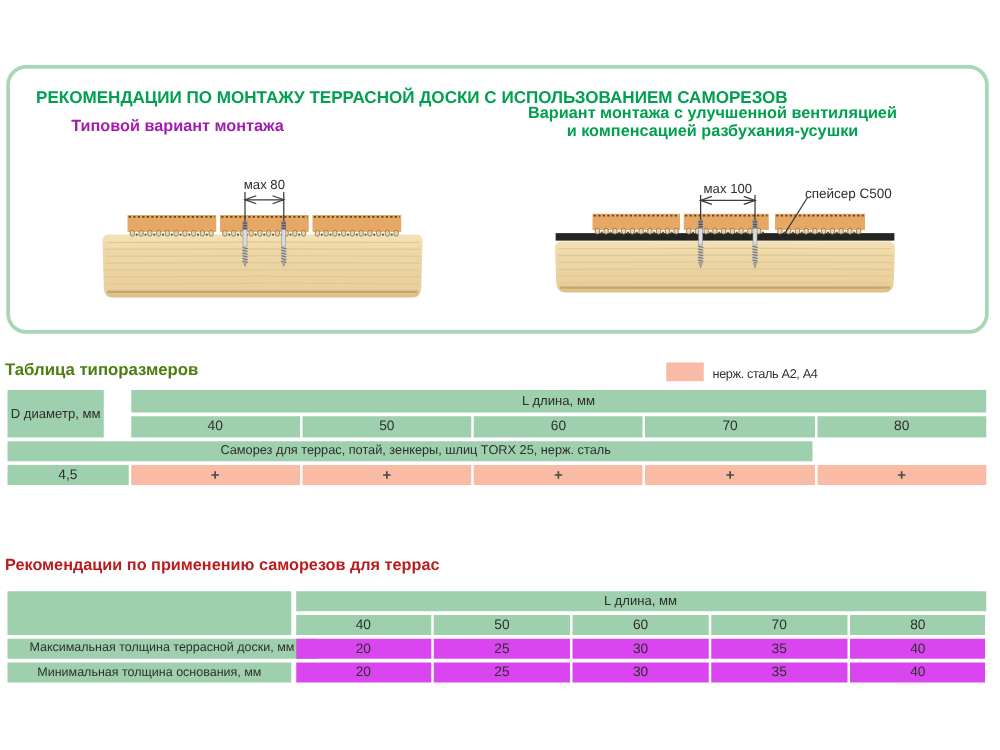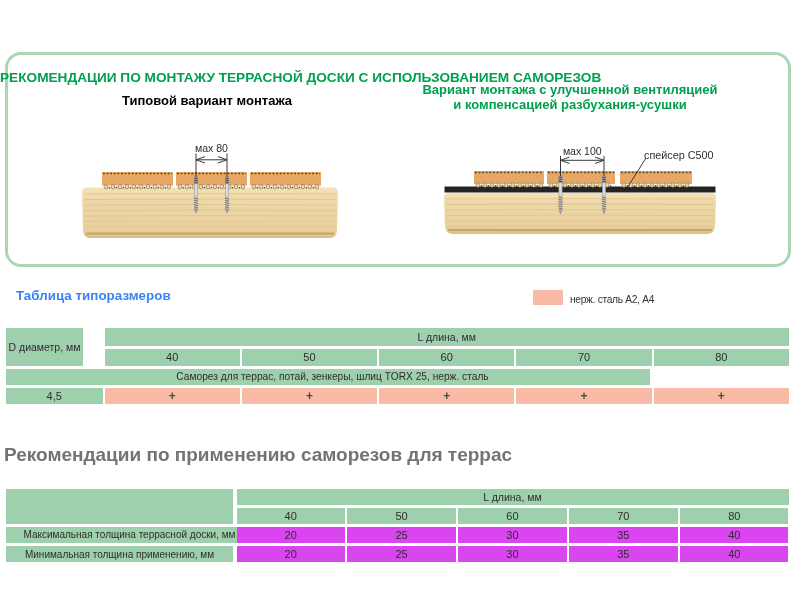--- a/index.html
+++ b/index.html
@@ -1,34 +1,34 @@
 <!DOCTYPE html>
 <html><head>
 <meta charset="utf-8">
 <style>
 html,body{margin:0;padding:0;}
 body{width:800px;height:600px;position:relative;background:#ffffff;
   font-family:"Liberation Sans",sans-serif;overflow:hidden;}
 .abs{position:absolute;}
 .cell{position:absolute;background:#9ed0ad;color:#2e2e2e;
-  display:flex;align-items:center;justify-content:center;text-align:left;margin-top:16px;}
+  display:flex;align-items:center;justify-content:center;text-align:left;}
 .cellL{background:#d946ef;}
 .cellS{background:#f9bba5;}
 </style>
 </head>
 <body>
 
 <div class="abs" style="left:5px;top:52px;width:780px;height:209px;
   border:3px solid #a9d7b4;border-radius:16px;"></div>
 
-<div class="abs" style="left:0px;top:70.0px;width:659px;text-align:left;
+<div class="abs" style="left:0px;top:70.0px;width:659px;text-align:center;
   font-size:13.65px;font-weight:bold;color:#00a04f;line-height:15px;">РЕКОМЕНДАЦИИ ПО МОНТАЖУ ТЕРРАСНОЙ ДОСКИ С ИСПОЛЬЗОВАНИЕМ САМОРЕЗОВ</div>
 
-<div class="abs" style="left:57px;top:94.0px;width:300px;text-align:center;
-  font-size:13.0px;font-weight:bold;color:#000000;line-height:13.5px;">Типовой вариант монтажа</div>
+<div class="abs" style="left:57px;top:94.0px;width:300px;
+  font-size:13.0px;font-weight:bold;color:#a21caf;line-height:13.5px;">Типовой вариант монтажа</div>
 <div class="abs" style="left:380px;top:83px;width:380px;text-align:center;
   font-size:13.0px;font-weight:bold;color:#00a04f;line-height:14.6px;">Вариант монтажа с улучшенной вентиляцией<br>и компенсацией разбухания-усушки</div>
 
 <svg class="abs" style="left:0;top:0;" width="800" height="600" viewBox="0 0 800 600">
 <defs>
 <linearGradient id="baseg" x1="0" y1="0" x2="0" y2="1">
   <stop offset="0" stop-color="#f3e2b8"></stop>
   <stop offset="0.25" stop-color="#eed8a8"></stop>
   <stop offset="0.85" stop-color="#e9d09c"></stop>
   <stop offset="1" stop-color="#dbbe88"></stop>
@@ -270,21 +270,21 @@
         <line x1="560.5" y1="160.3" x2="604" y2="160.3" stroke="#3a3a3a" stroke-width="1"></line>
         <path d="M 569.5,157.10000000000002 L 560.5,160.3 L 569.5,163.5" fill="none" stroke="#3a3a3a" stroke-width="1"></path>
         <path d="M 595.0,157.10000000000002 L 604,160.3 L 595.0,163.5" fill="none" stroke="#3a3a3a" stroke-width="1"></path>
         <text x="582.25" y="154.5" font-size="10.5" fill="#2e2e2e" text-anchor="middle" font-family="Liberation Sans, sans-serif">мах 100</text>
       </g>
       <text x="644" y="158.5" font-size="10.8" fill="#2e2e2e" font-family="Liberation Sans, sans-serif">спейсер С500</text>
       <line x1="646" y1="158" x2="628" y2="186.5" stroke="#3a3a3a" stroke-width="1"></line>
     </g>
 </svg>
 
-<div class="abs" style="left:4px;top:288.0px;font-size:13.4px;font-weight:bold;color:#3b82f6;margin-left:12px;">Таблица типоразмеров</div>
+<div class="abs" style="left:4px;top:288.0px;font-size:13.4px;font-weight:bold;color:#4d7c0f;">Таблица типоразмеров</div>
 
 <div class="abs" style="left:533px;top:290px;width:30px;height:15px;background:#f9bba5;"></div>
 <div class="abs" style="left:570px;top:294.0px;font-size:10.2px;letter-spacing:-0.3px;color:#333;">нерж. сталь А2, А4</div>
 
 <div class="cell " style="left:6px;top:312px;width:77px;height:37.5px;font-size:10.5px;">D диаметр, мм</div>
 <div class="cell " style="left:104.5px;top:312px;width:684.5px;height:17.5px;font-size:10.5px;">L длина, мм</div>
 <div class="cell " style="left:104.5px;top:332.5px;width:135.3px;height:17px;font-size:11.0px;">40</div>
 <div class="cell " style="left:241.8px;top:332.5px;width:135.3px;height:17px;font-size:11.0px;">50</div>
 <div class="cell " style="left:379.1px;top:332.5px;width:135.3px;height:17px;font-size:11.0px;">60</div>
 <div class="cell " style="left:516.4000000000001px;top:332.5px;width:135.3px;height:17px;font-size:11.0px;">70</div>
@@ -297,25 +297,25 @@
 <div class="cell cellS" style="left:516.4000000000001px;top:371.5px;width:135.3px;height:16px;font-size:12px;font-weight:bold;color:#4a4a42;">+</div>
 <div class="cell cellS" style="left:653.7px;top:371.5px;width:135.3px;height:16px;font-size:12px;font-weight:bold;color:#4a4a42;">+</div>
 <div class="cell " style="left:6px;top:472.5px;width:227px;height:35px;font-size:10.5px;"></div>
 <div class="cell " style="left:236.5px;top:472.5px;width:552.0px;height:16px;font-size:10.5px;">L длина, мм</div>
 <div class="cell " style="left:236.5px;top:492px;width:108.4px;height:15.5px;font-size:11.0px;">40</div>
 <div class="cell " style="left:347.4px;top:492px;width:108.4px;height:15.5px;font-size:11.0px;">50</div>
 <div class="cell " style="left:458.3px;top:492px;width:108.4px;height:15.5px;font-size:11.0px;">60</div>
 <div class="cell " style="left:569.2px;top:492px;width:108.4px;height:15.5px;font-size:11.0px;">70</div>
 <div class="cell " style="left:680.1px;top:492px;width:108.4px;height:15.5px;font-size:11.0px;">80</div>
 <div class="cell " style="left:6px;top:510.5px;width:247px;height:16px;font-size:10.0px;white-space:nowrap;">Максимальная толщина террасной доски, мм</div>
-<div class="cell " style="left:6px;top:530px;width:227px;height:16px;font-size:10.0px;white-space:nowrap;">Минимальная толщина применению, мм</div>
+<div class="cell " style="left:6px;top:530px;width:227px;height:16px;font-size:10.0px;white-space:nowrap;">Минимальная толщина основания, мм</div>
 <div class="cell cellL" style="left:236.5px;top:510.5px;width:108.4px;height:16px;font-size:11.0px;">20</div>
 <div class="cell cellL" style="left:347.4px;top:510.5px;width:108.4px;height:16px;font-size:11.0px;">25</div>
 <div class="cell cellL" style="left:458.3px;top:510.5px;width:108.4px;height:16px;font-size:11.0px;">30</div>
 <div class="cell cellL" style="left:569.2px;top:510.5px;width:108.4px;height:16px;font-size:11.0px;">35</div>
 <div class="cell cellL" style="left:680.1px;top:510.5px;width:108.4px;height:16px;font-size:11.0px;">40</div>
 <div class="cell cellL" style="left:236.5px;top:530px;width:108.4px;height:16px;font-size:11.0px;">20</div>
 <div class="cell cellL" style="left:347.4px;top:530px;width:108.4px;height:16px;font-size:11.0px;">25</div>
 <div class="cell cellL" style="left:458.3px;top:530px;width:108.4px;height:16px;font-size:11.0px;">30</div>
 <div class="cell cellL" style="left:569.2px;top:530px;width:108.4px;height:16px;font-size:11.0px;">35</div>
 <div class="cell cellL" style="left:680.1px;top:530px;width:108.4px;height:16px;font-size:11.0px;">40</div>
 
-<div class="abs" style="left:4px;top:444.0px;font-size:19px;font-weight:bold;color:#737373;">Рекомендации по применению саморезов для террас</div>
+<div class="abs" style="left:4px;top:444.0px;font-size:13px;font-weight:bold;color:#b91c1c;">Рекомендации по применению саморезов для террас</div>
 
 </body></html>

